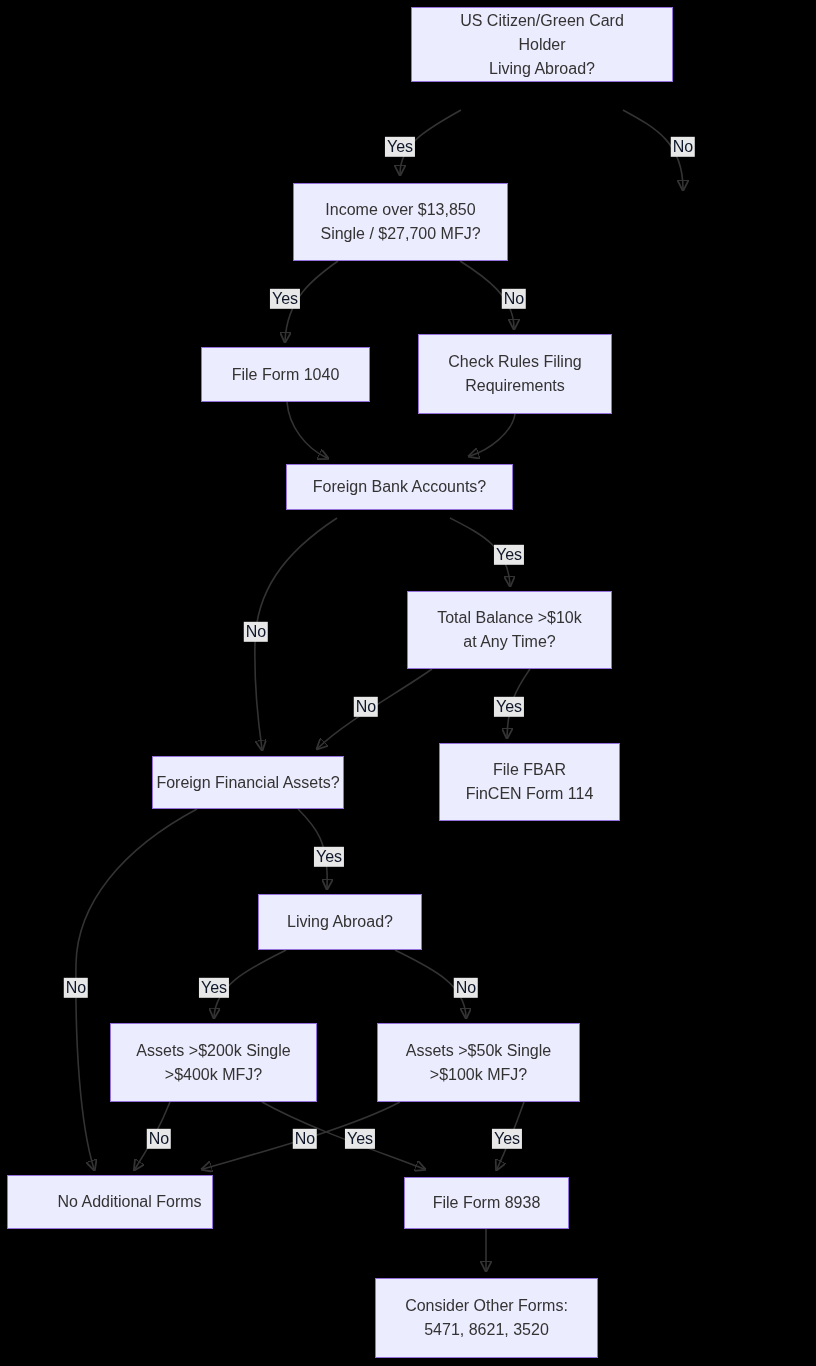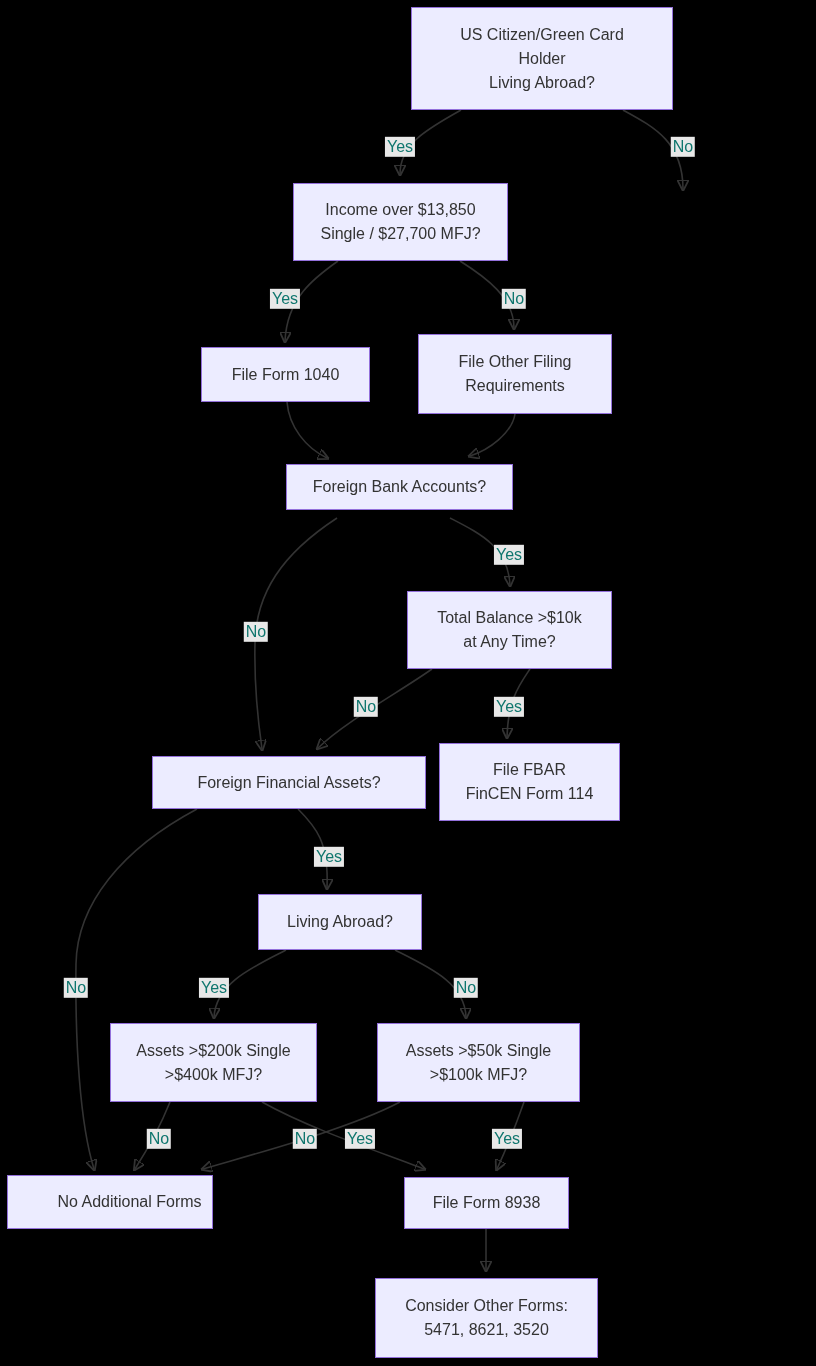--- a/index.html
+++ b/index.html
@@ -36,21 +36,21 @@
     display: flex;
     align-items: center;
     justify-content: center;
     text-align: center;
     white-space: pre-line;
   }
   .edge-label {
     position: absolute;
     transform: translate(-50%, -50%);
     background: #e8e8e8;
-    color: #0f766e;
+    color: #0f172a;
     font-size: 16px;
     line-height: 1.15;
     padding: 1px 2px;
     white-space: nowrap;
   }
 </style>
 </head>
 <body>
 
 <div class="canvas">
@@ -75,34 +75,34 @@
     <path marker-end="url(#arrow)" d="M197,809 C122,849 77,904 76,964 C75,1043 80,1124 94,1169"></path>
     <path marker-end="url(#arrow)" d="M286,950 C253,967 216,983 214,1017"></path>
     <path marker-end="url(#arrow)" d="M395,950 C429,967 465,983 466,1017"></path>
     <path marker-end="url(#arrow)" d="M170,1102 C162,1122 149,1147 135,1169"></path>
     <path marker-end="url(#arrow)" d="M262,1102 C312,1130 386,1154 424,1169"></path>
     <path marker-end="url(#arrow)" d="M400,1102 C347,1130 243,1157 203,1169"></path>
     <path marker-end="url(#arrow)" d="M524,1102 C517,1122 507,1147 497,1169"></path>
     <path marker-end="url(#arrow)" d="M486,1229 C486,1244 486,1256 486,1270"></path>
   </svg>
 
-  <div class="node" style="left:411px; top:7px; width:262px; height:103px;">US Citizen/Green Card
+  <div class="node" style="left:411px; top:7px; width:262px; height:75px;">US Citizen/Green Card
 Holder
 Living Abroad?</div>
   <div class="node" style="left:293px; top:183px; width:215px; height:78px;">Income over $13,850
 Single / $27,700 MFJ?</div>
   <div class="node" style="left:201px; top:347px; width:169px; height:55px;">File Form 1040</div>
-  <div class="node" style="left:418px; top:334px; width:194px; height:80px;">File Other Filing
+  <div class="node" style="left:418px; top:334px; width:194px; height:80px;">Check Rules Filing
 Requirements</div>
   <div class="node" style="left:286px; top:464px; width:227px; height:46px;">Foreign Bank Accounts?</div>
   <div class="node" style="left:407px; top:591px; width:205px; height:78px;">Total Balance &gt;$10k
 at Any Time?</div>
   <div class="node" style="left:439px; top:743px; width:181px; height:78px;">File FBAR
 FinCEN Form 114</div>
-  <div class="node" style="left:152px; top:756px; width:274px; height:53px;">Foreign Financial Assets?</div>
+  <div class="node" style="left:152px; top:756px; width:192px; height:53px;">Foreign Financial Assets?</div>
   <div class="node" style="left:258px; top:894px; width:164px; height:56px;">Living Abroad?</div>
   <div class="node" style="left:110px; top:1023px; width:207px; height:79px;">Assets &gt;$200k Single
 &gt;$400k MFJ?</div>
   <div class="node" style="left:377px; top:1023px; width:203px; height:79px;">Assets &gt;$50k Single
 &gt;$100k MFJ?</div>
   <div class="node" style="left:7px; top:1175px; width:206px; height:54px;padding-left:39px;">No Additional Forms</div>
   <div class="node" style="left:404px; top:1177px; width:165px; height:52px;">File Form 8938</div>
   <div class="node" style="left:375px; top:1278px; width:223px; height:80px;">Consider Other Forms:
 5471, 8621, 3520</div>
 

